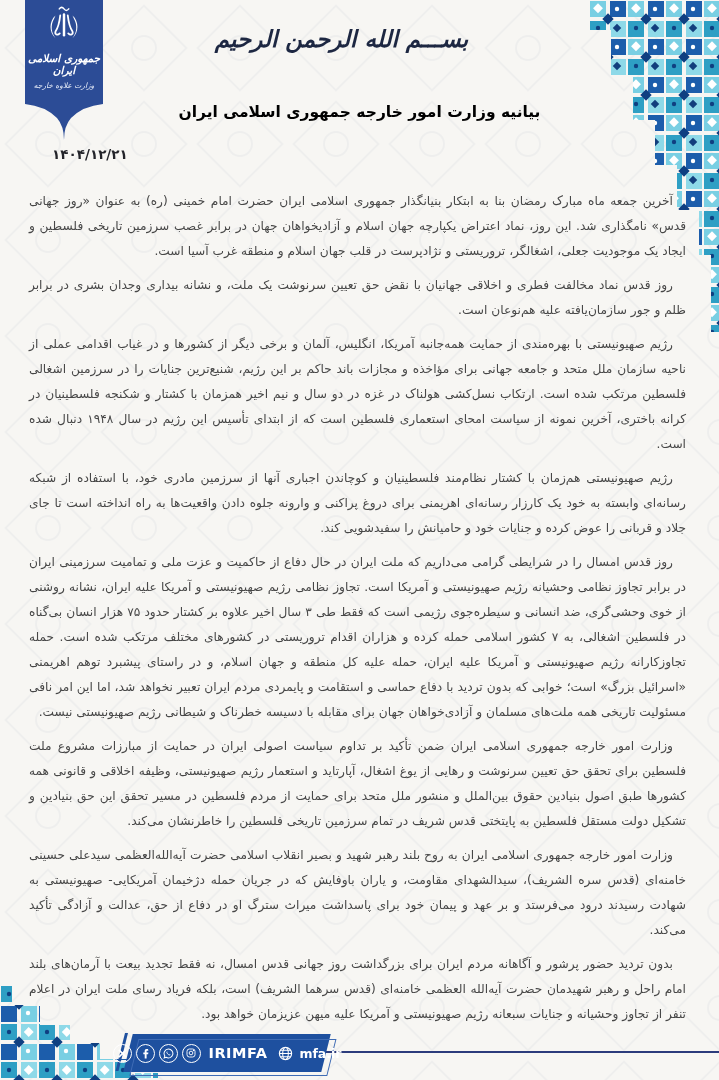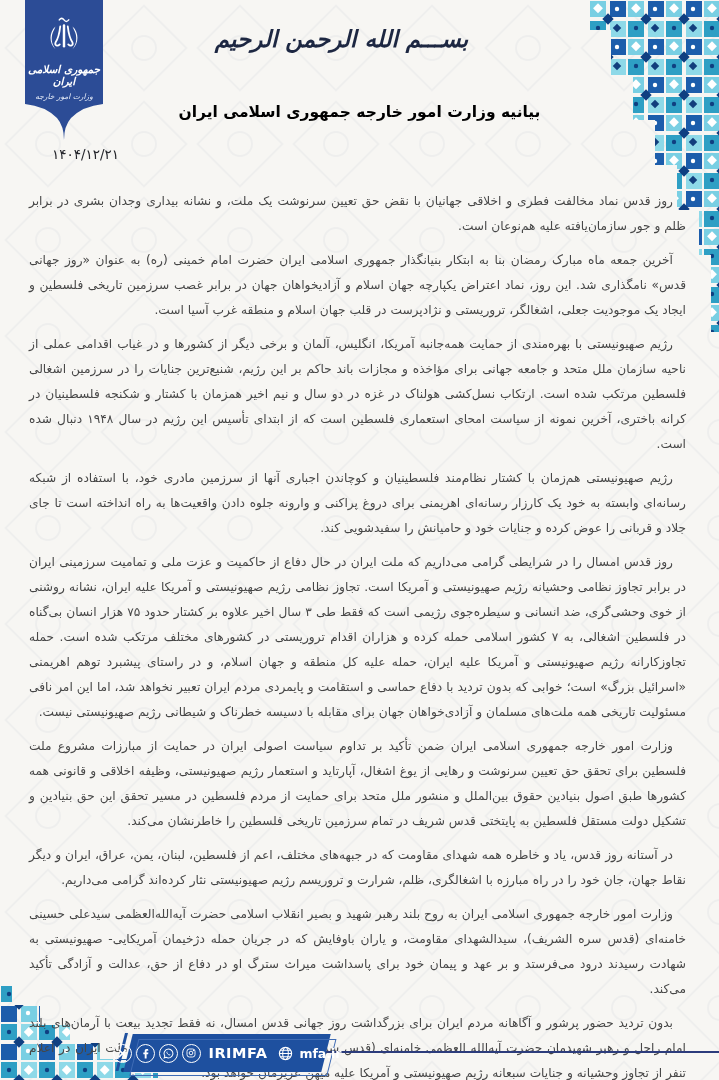--- a/index.html
+++ b/index.html
@@ -7,32 +7,32 @@
         background:#f7f6f3;font-family:"DejaVu Sans",sans-serif;direction:rtl;}
   
   .watermark{position:absolute;inset:0;z-index:0;opacity:.05;pointer-events:none;}
   
   .corner{position:absolute;z-index:1;line-height:0;}
   .corner.tr{top:0;right:0;}
   .corner.bl{bottom:0;left:0;}
   
   .emblem-banner{position:absolute;top:0;left:25px;width:78px;height:142px;z-index:3;text-align:center;}
   .banner-shape{position:absolute;inset:0;width:100%;height:100%;}
-  .emblem-content{position:absolute;inset:0;padding-top:14px;z-index:2;}
+  .emblem-content{position:absolute;inset:0;padding-top:3px;z-index:2;}
   .allah{display:block;margin:0 auto;}
   .org-fa{color:#ffffff;font-size:10.5px;font-weight:700;margin-top:7px;font-style:italic;}
   .ministry-fa{color:#e8eef9;font-size:7.5px;margin-top:5px;font-style:italic;}
   
   .bismillah{position:absolute;top:26px;left:0;right:0;z-index:2;text-align:center;
              transform:translateX(-18px);font-size:23px;font-weight:700;font-style:italic;
              color:#1d2742;letter-spacing:-1px;}
   
   .title{position:absolute;top:99px;left:0;right:0;z-index:2;text-align:center;
          font-size:15.5px;font-weight:700;color:#000000;line-height:27px;}
-  .date{position:absolute;top:146px;left:52px;z-index:2;font-size:13.5px;font-weight:400;
+  .date{position:absolute;top:146px;left:52px;z-index:2;font-size:13.5px;font-weight:700;
         color:#23242a;direction:ltr;}
   
   .body-text{position:absolute;top:189px;right:33px;left:29px;z-index:2;
              text-align:justify;font-size:12.2px;line-height:25px;color:#474747;}
   .body-text p{margin:0 0 9px 0;text-indent:13px;}
   
   .footer-line{position:absolute;top:1051px;left:300px;right:0;height:2px;
                background:#2c3c7c;z-index:2;}
   .footer-banner{position:absolute;left:128px;top:1034px;width:198px;height:38px;z-index:3;
                  background:#1e509f;transform:skewX(-14deg);}
@@ -113,41 +113,40 @@
           <g stroke="#ffffff" fill="none" stroke-linecap="round">
             <path d="M13,6 q2.5,-3.2 5,0 q2.5,3.2 5,0" stroke-width="1.6"></path>
             <path d="M18,12 L18,34" stroke-width="2.6"></path>
             <path d="M14,13 C13,22 11,27 9,30 C8,33 11,34.5 13.5,32" stroke-width="1.9"></path>
             <path d="M22,13 C23,22 25,27 27,30 C28,33 25,34.5 22.5,32" stroke-width="1.9"></path>
           </g>
           <path d="M9,13 C2,19 2,31 9,37 C4.5,31.5 3.5,23.5 7.5,16.5 Z" fill="#ffffff"></path>
           <path d="M27,13 C34,19 34,31 27,37 C31.5,31.5 32.5,23.5 28.5,16.5 Z" fill="#ffffff"></path>
         </svg>
         <div class="org-fa">جمهوری اسلامی ایران</div>
-        <div class="ministry-fa">وزارت امور خارجه</div>
+        <div class="ministry-fa">وزارت علاوه خارجه</div>
       </div>
     </div>
 
     <div class="bismillah">بســـم الله الرحمن الرحيم</div>
 
     <div class="title">
       <div>بیانیه وزارت امور خارجه جمهوری اسلامی ایران</div>
     </div>
 
     <div class="date">۱۴۰۴/۱۲/۲۱</div>
   </header>
 
   <main class="body-text">
+      <p>آخرین جمعه ماه مبارک رمضان بنا به ابتکار بنیانگذار جمهوری اسلامی ایران حضرت امام خمینی (ره) به عنوان «روز جهانی قدس» نامگذاری شد. این روز، نماد اعتراض یکپارچه جهان اسلام و آزادیخواهان جهان در برابر غصب سرزمین تاریخی فلسطین و ایجاد یک موجودیت جعلی، اشغالگر، تروریستی و نژادپرست در قلب جهان اسلام و منطقه غرب آسیا است.</p>
       <p>روز قدس نماد مخالفت فطری و اخلاقی جهانیان با نقض حق تعیین سرنوشت یک ملت، و نشانه بیداری وجدان بشری در برابر ظلم و جور سازمان‌یافته علیه هم‌نوعان است.</p>
-      <p>آخرین جمعه ماه مبارک رمضان بنا به ابتکار بنیانگذار جمهوری اسلامی ایران حضرت امام خمینی (ره) به عنوان «روز جهانی قدس» نامگذاری شد. این روز، نماد اعتراض یکپارچه جهان اسلام و آزادیخواهان جهان در برابر غصب سرزمین تاریخی فلسطین و ایجاد یک موجودیت جعلی، اشغالگر، تروریستی و نژادپرست در قلب جهان اسلام و منطقه غرب آسیا است.</p>
       <p>رژیم صهیونیستی با بهره‌مندی از حمایت همه‌جانبه آمریکا، انگلیس، آلمان و برخی دیگر از کشورها و در غیاب اقدامی عملی از ناحیه سازمان ملل متحد و جامعه جهانی برای مؤاخذه و مجازات باند حاکم بر این رژیم، شنیع‌ترین جنایات را در سرزمین اشغالی فلسطین مرتکب شده است. ارتکاب نسل‌کشی هولناک در غزه در دو سال و نیم اخیر همزمان با کشتار و شکنجه فلسطینیان در کرانه باختری، آخرین نمونه از سیاست امحای استعماری فلسطین است که از ابتدای تأسیس این رژیم در سال ۱۹۴۸ دنبال شده است.</p>
       <p>رژیم صهیونیستی هم‌زمان با کشتار نظام‌مند فلسطینیان و کوچاندن اجباری آنها از سرزمین مادری خود، با استفاده از شبکه رسانه‌ای وابسته به خود یک کارزار رسانه‌ای اهریمنی برای دروغ پراکنی و وارونه جلوه دادن واقعیت‌ها به راه انداخته است تا جای جلاد و قربانی را عوض کرده و جنایات خود و حامیانش را سفیدشویی کند.</p>
       <p>روز قدس امسال را در شرایطی گرامی می‌داریم که ملت ایران در حال دفاع از حاکمیت و عزت ملی و تمامیت سرزمینی ایران در برابر تجاوز نظامی وحشیانه رژیم صهیونیستی و آمریکا است. تجاوز نظامی رژیم صهیونیستی و آمریکا علیه ایران، نشانه روشنی از خوی وحشی‌گری، ضد انسانی و سیطره‌جوی رژیمی است که فقط طی ۳ سال اخیر علاوه بر کشتار حدود ۷۵ هزار انسان بی‌گناه در فلسطین اشغالی، به ۷ کشور اسلامی حمله کرده و هزاران اقدام تروریستی در کشورهای مختلف مرتکب شده است. حمله تجاوزکارانه رژیم صهیونیستی و آمریکا علیه ایران، حمله علیه کل منطقه و جهان اسلام، و در راستای پیشبرد توهم اهریمنی «اسرائیل بزرگ» است؛ خوابی که بدون تردید با دفاع حماسی و استقامت و پایمردی مردم ایران تعبیر نخواهد شد، اما این امر نافی مسئولیت تاریخی همه ملت‌های مسلمان و آزادی‌خواهان جهان برای مقابله با دسیسه خطرناک و شیطانی رژیم صهیونیستی نیست.</p>
       <p>وزارت امور خارجه جمهوری اسلامی ایران ضمن تأکید بر تداوم سیاست اصولی ایران در حمایت از مبارزات مشروع ملت فلسطین برای تحقق حق تعیین سرنوشت و رهایی از یوغ اشغال، آپارتاید و استعمار رژیم صهیونیستی، وظیفه اخلاقی و قانونی همه کشورها طبق اصول بنیادین حقوق بین‌الملل و منشور ملل متحد برای حمایت از مردم فلسطین در مسیر تحقق این حق بنیادین و تشکیل دولت مستقل فلسطین به پایتختی قدس شریف در تمام سرزمین تاریخی فلسطین را خاطرنشان می‌کند.</p>
-      <p>در آستانه روز قدس، یاد و خاطره همه شهدای مقاومت که در جبهه‌های مختلف، اعم از فلسطین، لبنان، یمن، عراق، ایران و دیگر نقاط جهان، جان خود را در راه مبارزه با اشغالگری، ظلم، شرارت و تروریسم رژیم صهیونیستی نثار کرده‌اند گرامی می‌داریم.</p>
       <p>وزارت امور خارجه جمهوری اسلامی ایران به روح بلند رهبر شهید و بصیر انقلاب اسلامی حضرت آیه‌الله‌العظمی سیدعلی حسینی خامنه‌ای (قدس سره الشریف)، سیدالشهدای مقاومت، و یاران باوفایش که در جریان حمله دژخیمان آمریکایی- صهیونیستی به شهادت رسیدند درود می‌فرستد و بر عهد و پیمان خود برای پاسداشت میراث سترگ او در دفاع از حق، عدالت و آزادگی تأکید می‌کند.</p>
       <p>بدون تردید حضور پرشور و آگاهانه مردم ایران برای بزرگداشت روز جهانی قدس امسال، نه فقط تجدید بیعت با آرمان‌های بلند امام راحل و رهبر شهیدمان حضرت آیه‌الله العظمی خامنه‌ای (قدس سرهما الشریف) است، بلکه فریاد رسای ملت ایران در اعلام تنفر از تجاوز وحشیانه و جنایات سبعانه رژیم صهیونیستی و آمریکا علیه میهن عزیزمان خواهد بود.</p>
     </main>
 
   <footer>
     <div class="footer-line"></div>
     <div class="footer-banner">
       <div class="fb-inner">
         <span class="soc">
           <svg width="9" height="9" viewBox="0 0 10 10">

